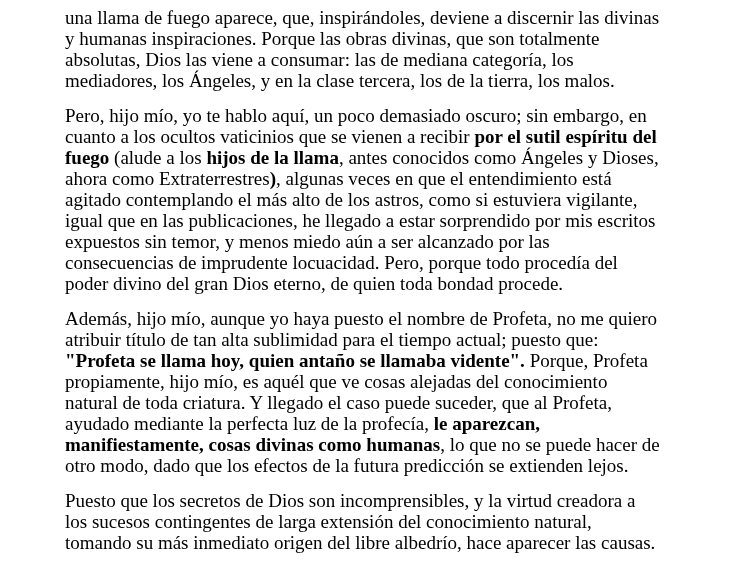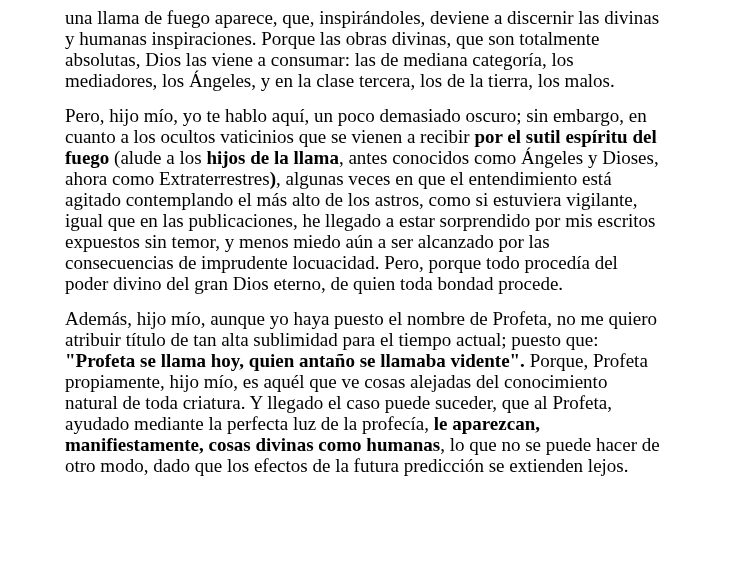--- a/index.html
+++ b/index.html
@@ -34,14 +34,15 @@
   }
 </style>
 </head>
 <body>
 
 <main class="page">
   <article class="article">
       <p class="para"><span>una llama de fuego aparece, que, inspirándoles, deviene a discernir las divinas y humanas inspiraciones. Porque las obras divinas, que son totalmente absolutas, Dios las viene a consumar: las de mediana categoría, los mediadores, los Ángeles, y en la clase tercera, los de la tierra, los malos.</span></p>
       <p class="para"><span>Pero, hijo mío, yo te hablo aquí, un poco demasiado oscuro; sin embargo, en cuanto a los ocultos vaticinios que se vienen a recibir </span><strong>por el sutil espíritu del fuego</strong><span> (alude a los </span><strong>hijos de la llama</strong><span>, antes conocidos como Ángeles y Dioses, ahora como Extraterrestres</span><strong>)</strong><span>, algunas veces en que el entendimiento está agitado contemplando el más alto de los astros, como si estuviera vigilante, igual que en las publicaciones, he llegado a estar sorprendido por mis escritos expuestos sin temor, y menos miedo aún a ser alcanzado por las consecuencias de imprudente locuacidad. Pero, porque todo procedía del poder divino del gran Dios eterno, de quien toda bondad procede.</span></p>
       <p class="para"><span>Además, hijo mío, aunque yo haya puesto el nombre de Profeta, no me quiero atribuir título de tan alta sublimidad para el tiempo actual; puesto que: </span><strong>"Profeta se llama hoy, quien antaño se llamaba vidente".</strong><span> Porque, Profeta propiamente, hijo mío, es aquél que ve cosas alejadas del conocimiento natural de toda criatura. Y llegado el caso puede suceder, que al Profeta, ayudado mediante la perfecta luz de la profecía, </span><strong>le aparezcan, manifiestamente, cosas divinas como humanas</strong><span>, lo que no se puede hacer de otro modo, dado que los efectos de la futura predicción se extienden lejos.</span></p>
+      <p class="para"><span>Puesto que los secretos de Dios son incomprensibles, y la virtud creadora a los sucesos contingentes de larga extensión del conocimiento natural, tomando su más inmediato origen del libre albedrío, hace aparecer las causas.</span></p>
     </article>
 </main>
 
 </body></html>

